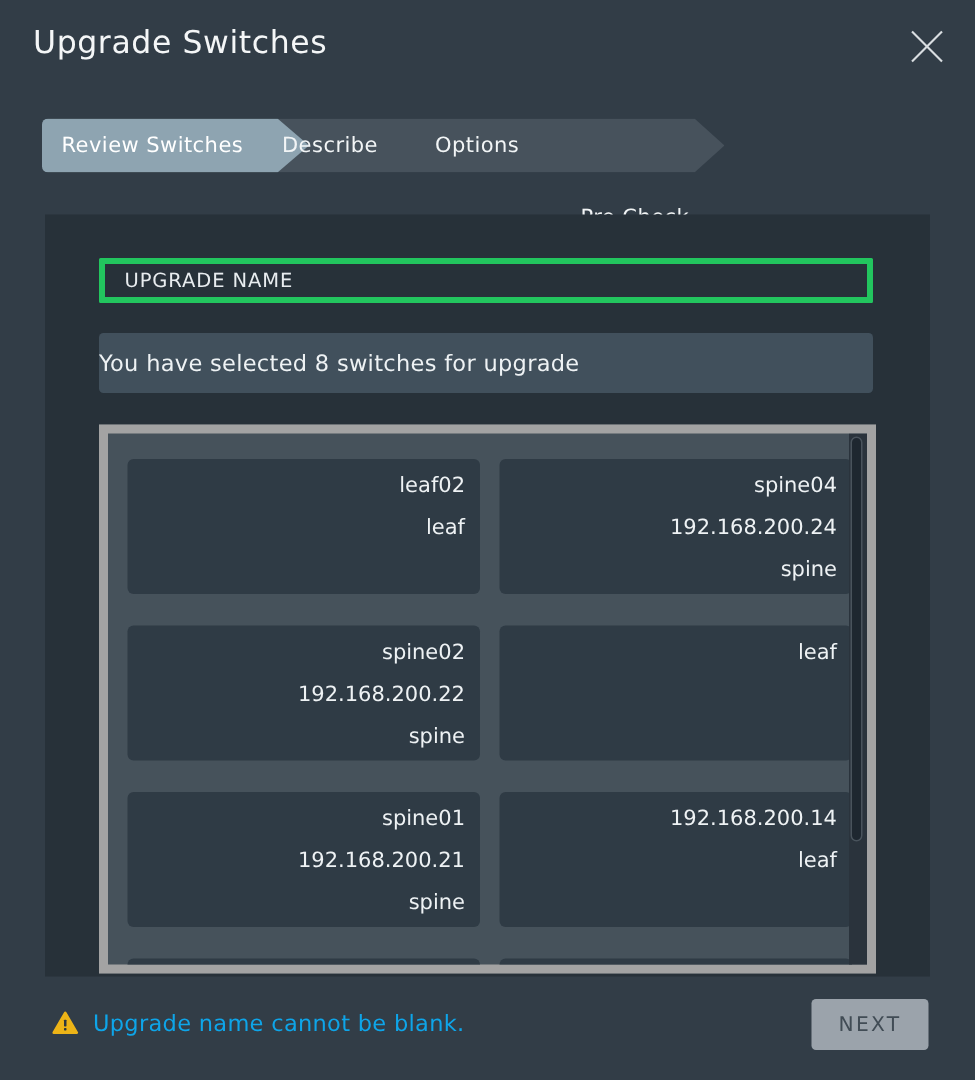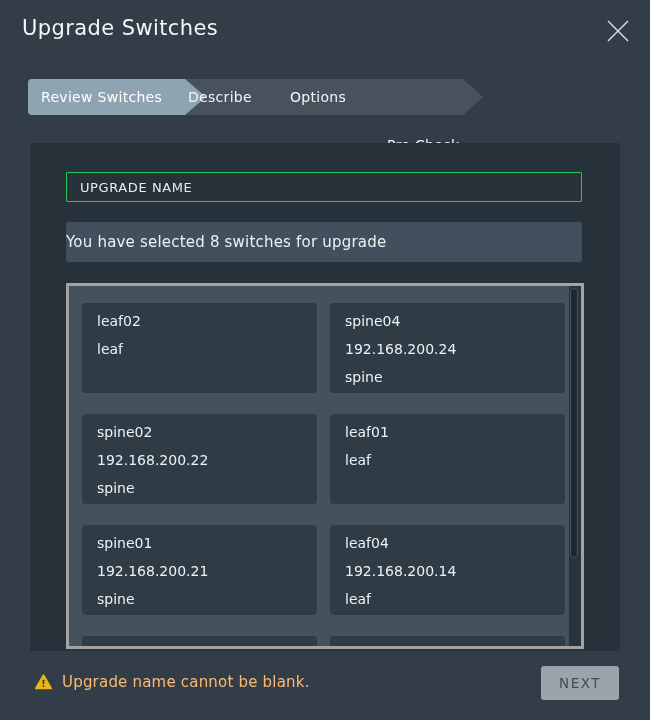--- a/index.html
+++ b/index.html
@@ -41,37 +41,38 @@
   .step-label.l2{left:290px;}
   .step-label.l3{left:387px;margin-top:48px;}
   
   .panel{
     position:absolute;left:30px;top:143px;width:590px;height:508px;
     background:#273139;
   }
   .name-input{
     position:absolute;left:36px;top:29px;width:516px;height:30px;
     box-sizing:border-box;background:transparent;
-    border:1px solid #22c55e;border-radius:1px;
+    border:4px solid #22c55e;border-radius:1px;
     color:#fdba74;font-size:13px;letter-spacing:.6px;
     padding:0 13px;outline:none;
     font-family:"DejaVu Sans","Liberation Sans",sans-serif;
   }
   .name-input::placeholder{color:#e8ecef;opacity:1;}
   .notice{
     position:absolute;left:36px;top:79px;width:516px;height:40px;
     box-sizing:border-box;background:#41505c;border-radius:3px;
     display:flex;align-items:center;padding-left:0;
     font-size:15px;color:#eef2f4;letter-spacing:.2px;
   }
   
   .card-box{
     position:absolute;left:36px;top:140px;width:518px;height:366px;
-    box-sizing:border-box;border:3px solid #a3a3a3;background:#46525b;
+    box-sizing:border-box;border:6px solid #a3a3a3;background:#46525b;
     overflow:hidden;
+    text-align:right;
   }
   .card-grid{
     position:absolute;left:13px;top:17px;width:483px;
     display:grid;grid-template-columns:235px 235px;
     grid-auto-rows:90px;gap:21px 13px;
   }
   .switch-card{
     background:#2f3b45;border-radius:4px;box-sizing:border-box;
     padding:4px 10px 0 15px;font-size:14px;line-height:28px;
     color:#eef2f4;overflow:hidden;
@@ -81,21 +82,21 @@
     background:#2a333c;
   }
   .scroll-thumb{
     position:absolute;left:1px;top:2px;width:8px;height:270px;
     box-sizing:border-box;background:#1e2730;
     border:1px solid #49535c;border-radius:6px;cursor:pointer;
   }
   
   .footer-msg{
     position:absolute;left:34px;top:673px;display:flex;align-items:center;
-    font-size:15px;color:#fdba74;letter-spacing:.2px;
+    font-size:15px;color:#0ea5e9;letter-spacing:.2px;
   }
   .warn-icon{width:19px;height:18px;margin-right:9px;flex:0 0 auto;}
   .next-btn{
     position:absolute;left:541px;top:666px;width:78px;height:34px;
     background:#9ba3ab;border:none;border-radius:3px;
     color:#414c55;font-size:13.5px;letter-spacing:1.5px;font-weight:500;
     font-family:"DejaVu Sans","Liberation Sans",sans-serif;cursor:pointer;text-align:center;
   }
 </style>
 </head>
@@ -135,30 +136,28 @@
         <div>spine04</div>
         <div>192.168.200.24</div>
         <div>spine</div>
       </div>
       <div class="switch-card">
         <div>spine02</div>
         <div>192.168.200.22</div>
         <div>spine</div>
       </div>
       <div class="switch-card">
-        <div>leaf01</div>
         <div>leaf</div>
       </div>
       <div class="switch-card">
         <div>spine01</div>
         <div>192.168.200.21</div>
         <div>spine</div>
       </div>
       <div class="switch-card">
-        <div>leaf04</div>
         <div>192.168.200.14</div>
         <div>leaf</div>
       </div>
       <div class="switch-card">
         <div></div>
       </div>
       <div class="switch-card">
         <div></div>
       </div>
 

